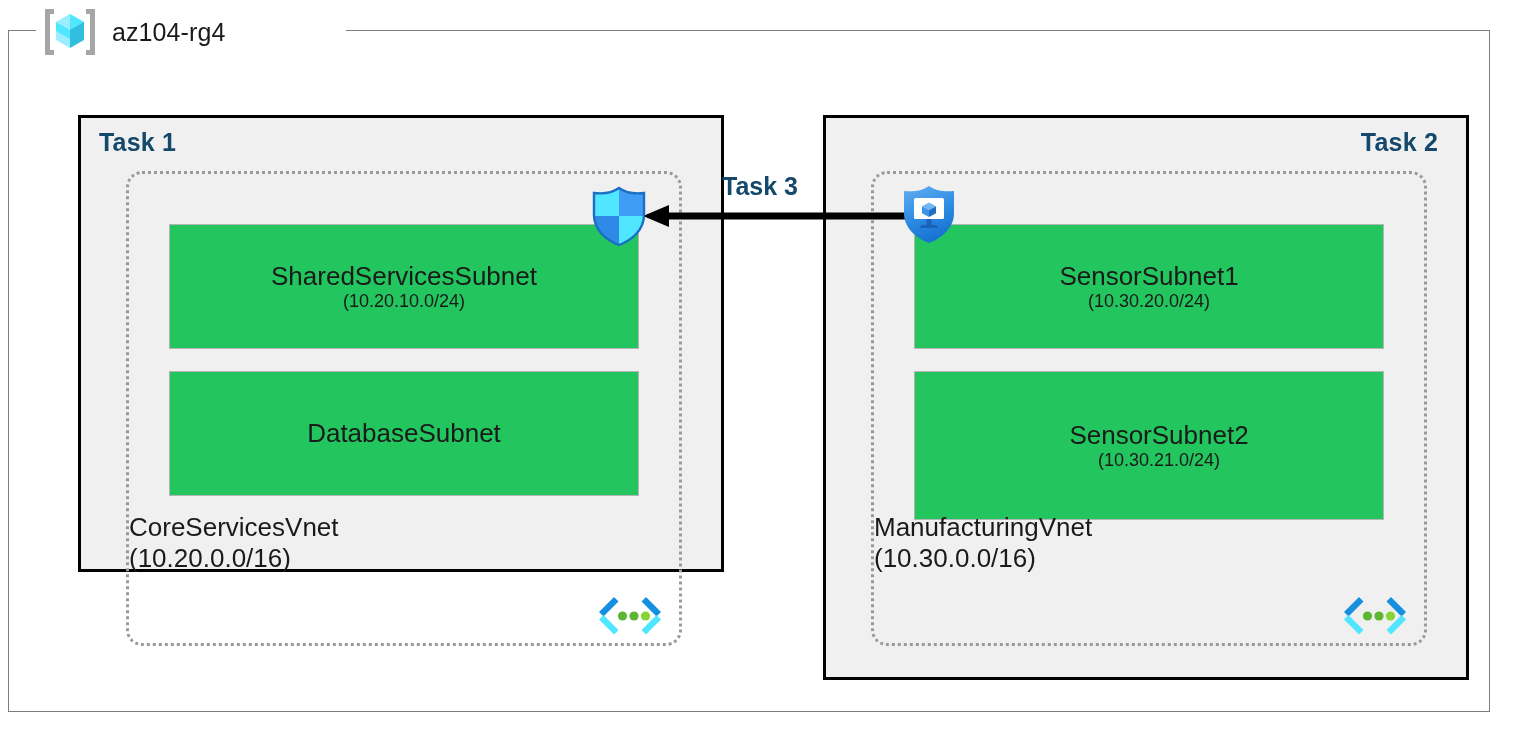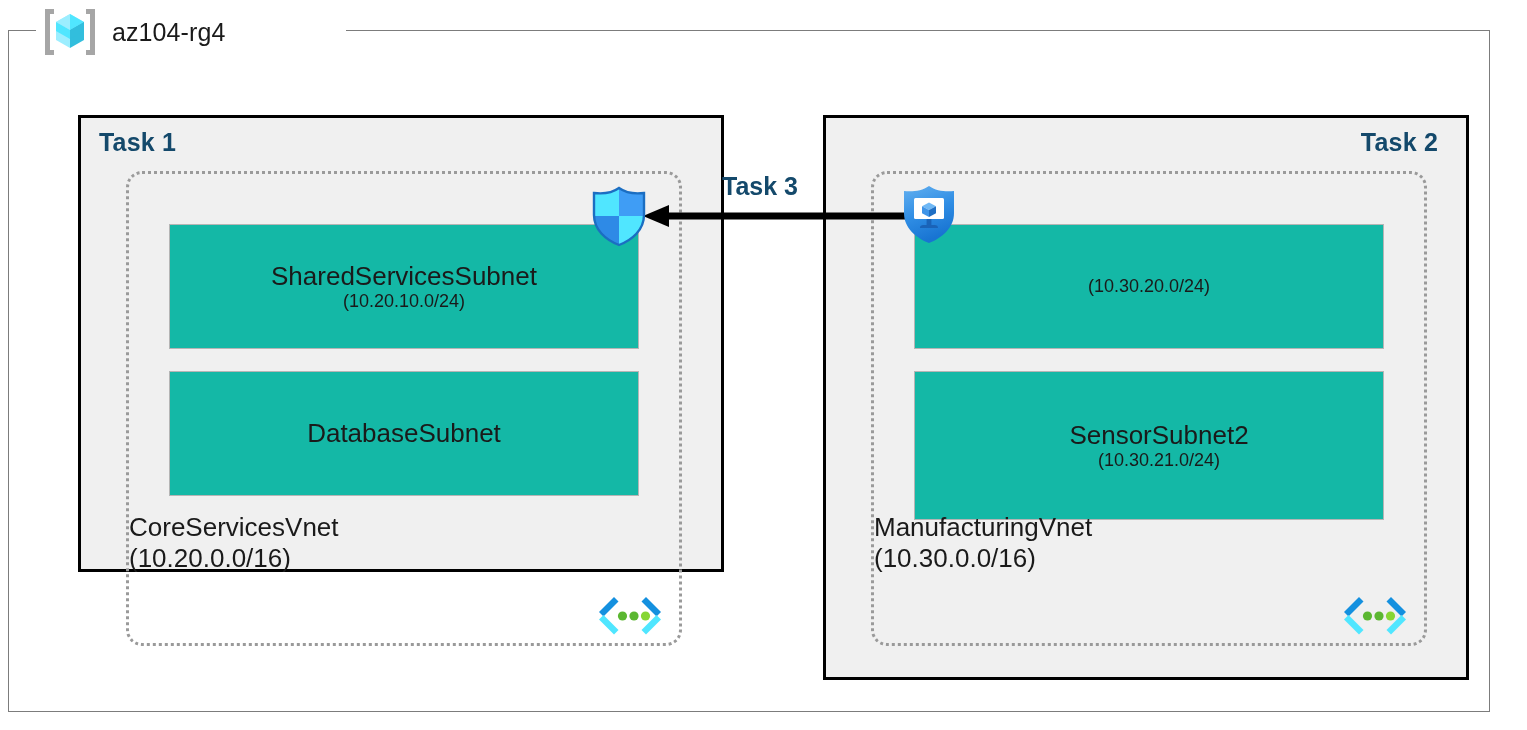--- a/index.html
+++ b/index.html
@@ -97,21 +97,21 @@
     height: 475px;
     border: 3px dotted #9a9a9a;
     border-radius: 16px;
     box-sizing: border-box;
     background: transparent;
   }
 
   
   .subnet-box {
     position: absolute;
-    background: #14b8a6;
+    background: #22c55e;
     border: 1.5px solid #b5b5b5;
     box-sizing: border-box;
     display: flex;
     flex-direction: column;
     align-items: center;
     justify-content: center;
   }
   .subnet-name {
     font-size: 26px;
     color: #1a1a1a;
@@ -234,20 +234,21 @@
 
     </div>
   </div>
 
   <div class="task-box" id="task2-box">
     <span class="task-label right">Task 2</span>
 
     <div class="vnet-box">
 
       <div class="subnet-box" style="left:40px; top:50px; width:470px; height:125px;">
+        <span class="subnet-name">SensorSubnet1</span>
         <span class="subnet-cidr">(10.30.20.0/24)</span>
       </div>
 
       <div class="subnet-box" style="left:40px; top:197px; width:470px; height:149px;padding-left:20px;">
         <span class="subnet-name">SensorSubnet2</span>
         <span class="subnet-cidr">(10.30.21.0/24)</span>
       </div>
 
       <div class="vnet-caption" style="top:338px;">
         <div class="vnet-name">ManufacturingVnet</div>

